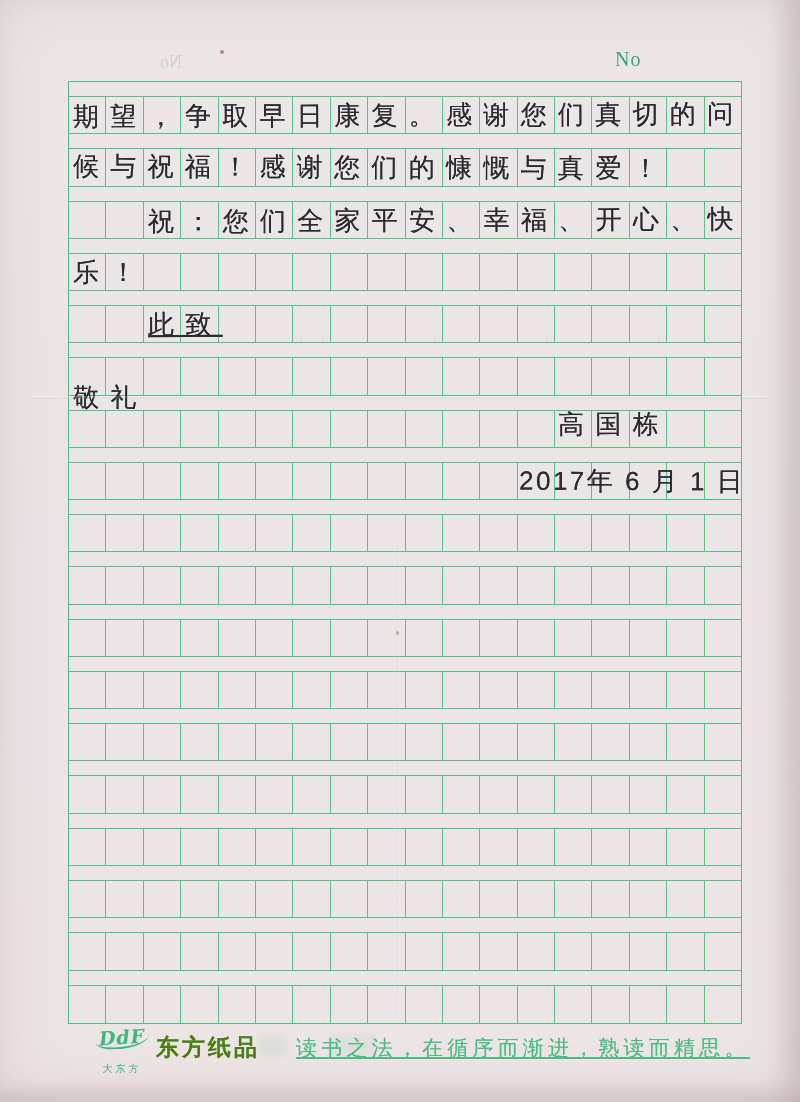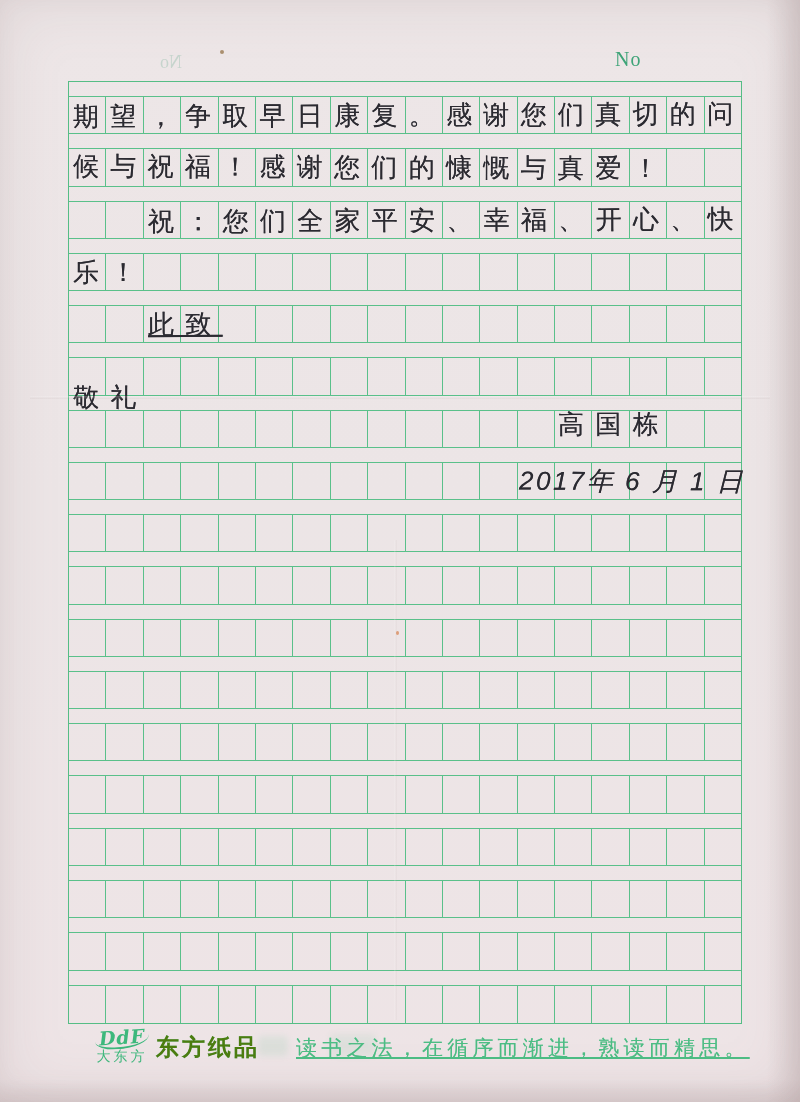--- a/index.html
+++ b/index.html
@@ -38,31 +38,31 @@
   .grow{height:37.28px;border-bottom:1px solid #5ac08a;box-sizing:border-box;display:flex;}
   .grow:last-child{border-bottom:none;}
   .cell{flex:1;border-right:1px solid #5ac08a;box-sizing:border-box;}
   .cell:last-child{border-right:none;}
 
   
   .hw{position:absolute;height:38px;line-height:38px;font-size:26px;color:#2b2a31;
     white-space:pre;font-family:"Liberation Sans",sans-serif;
     text-shadow:0 0 .5px rgba(43,42,49,.8);}
   .cells-line{letter-spacing:11.3px;padding-left:5px;}
-  .free-line{letter-spacing:2.5px;padding-left:3px;font-style:italic;}
+  .free-line{letter-spacing:2.5px;padding-left:3px;}
   .hw:nth-child(odd){transform:rotate(-.25deg);}
   .hw:nth-child(even){transform:rotate(.2deg);}
 
   
   .footer{position:absolute;left:0;top:1026px;width:100%;height:60px;}
   .logo{position:absolute;left:86px;top:2px;width:72px;text-align:center;color:#3db87c;}
   .logo-script{font-family:"DejaVu Serif",serif;font-style:italic;font-weight:bold;
     font-size:19px;line-height:18px;letter-spacing:1px;transform:rotate(-4deg);
     border-bottom:2px solid #3db87c;border-radius:0 0 60% 40%;padding:0 4px 1px 4px;display:inline-block;}
-  .logo-sub{font-size:14px;letter-spacing:3px;line-height:10px;margin-top:2px;}
+  .logo-sub{font-size:10px;letter-spacing:3px;line-height:10px;margin-top:15px;}
   .brand{position:absolute;left:156px;top:6px;font-size:23px;letter-spacing:3px;
     color:#4d7c0f;font-weight:bold;text-shadow:0 0 .5px rgba(61,184,124,.7);}
   .motto{position:absolute;left:296px;top:8px;font-size:21px;letter-spacing:4.2px;
     color:#4cbd84;text-shadow:0 0 .6px rgba(76,189,132,.6);text-decoration:underline;}
   .smudge{position:absolute;background:#5fbd8c;filter:blur(3px);border-radius:4px;}
   .smudge1{left:258px;top:10px;width:30px;height:20px;opacity:.12;}
   .smudge2{left:330px;top:8px;width:46px;height:22px;opacity:.10;}
 </style>
 </head>
 <body>

